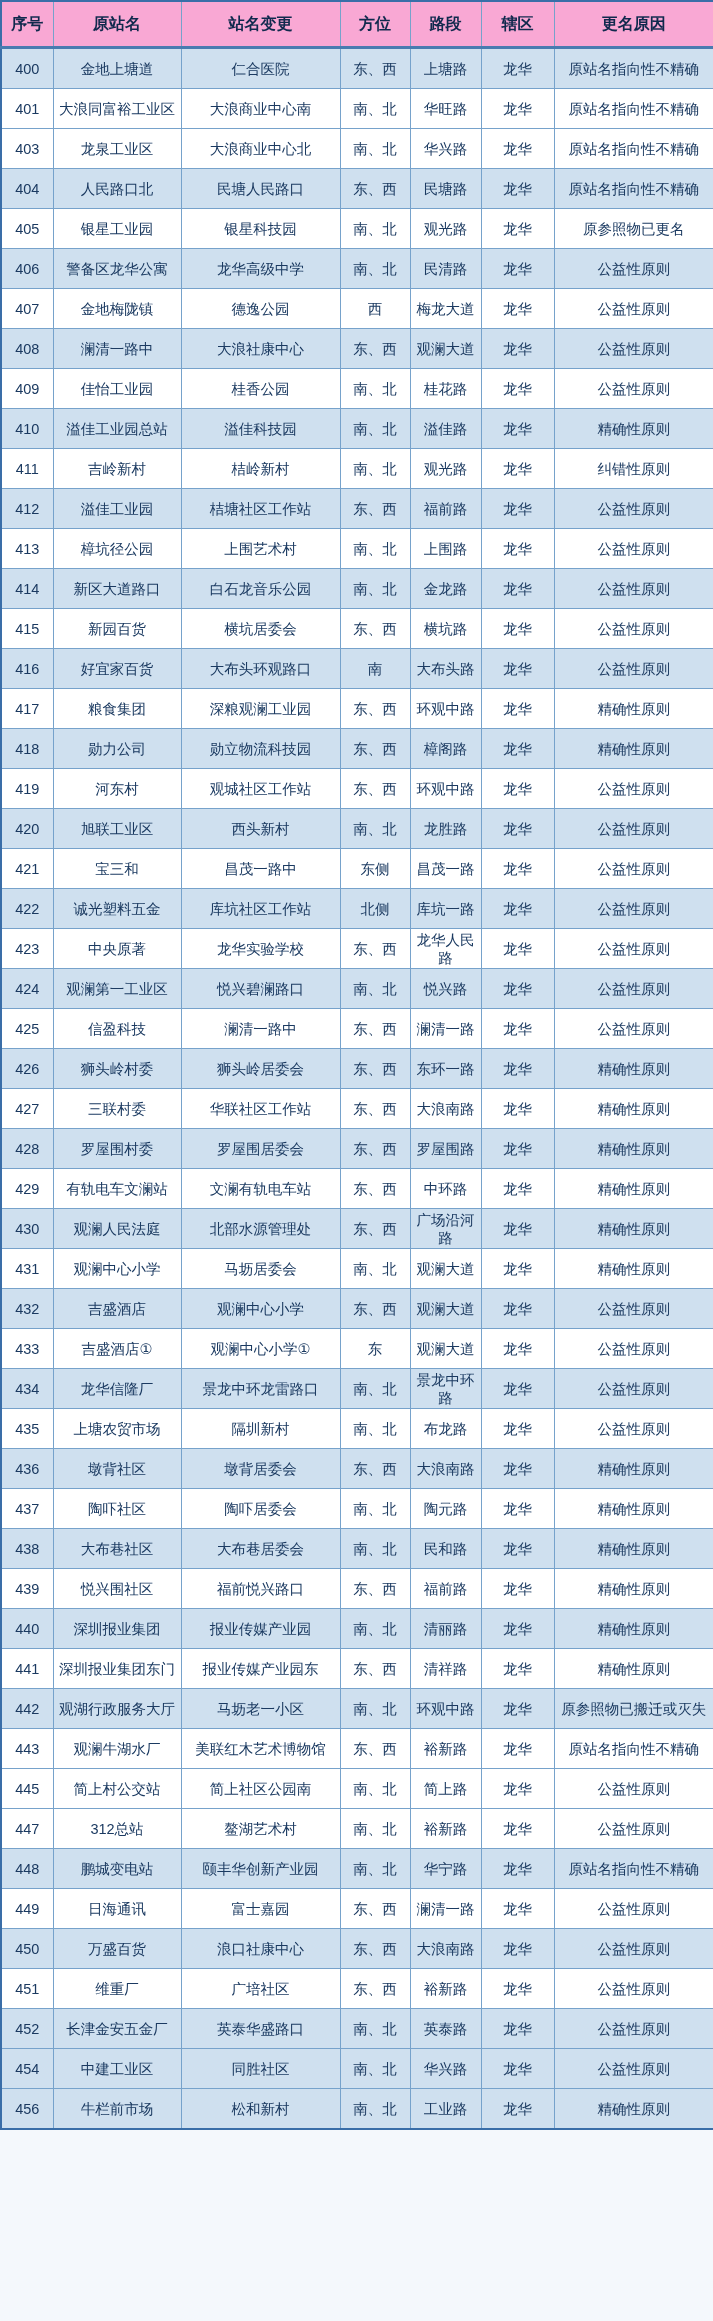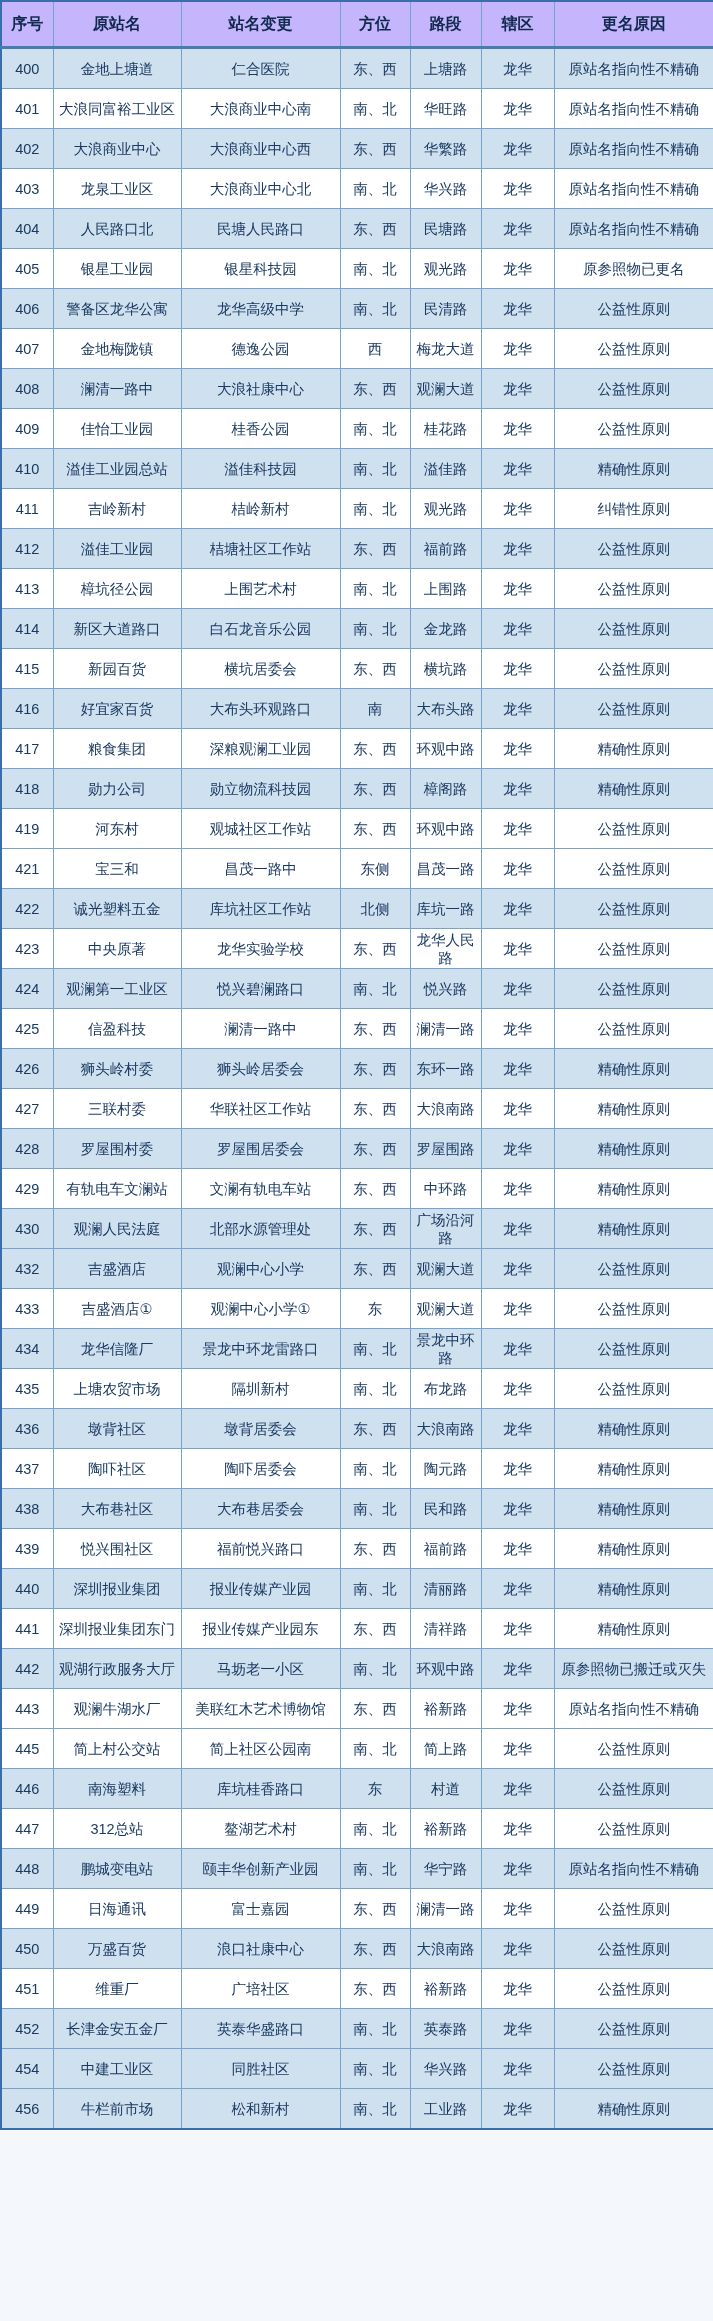--- a/index.html
+++ b/index.html
@@ -32,21 +32,21 @@
     text-align: center;
     vertical-align: middle;
     color: #1b3a61;
     padding: 1px 1px;
     overflow: hidden;
     word-break: break-all;
     line-height: 18px;
   }
   thead th {
     height: 42px;
-    background: #c4b5fd;
+    background: #f9a8d4;
     font-size: 16px;
     font-weight: bold;
     color: #10294d;
     border-bottom: 3px solid #4a7bb0;
   }
   tbody td {
     height: 37px;
     font-size: 14.5px;
     background: #ffffff;
   }
@@ -91,29 +91,20 @@
         </tr>
         <tr>
           <td>401</td>
           <td>大浪同富裕工业区</td>
           <td>大浪商业中心南</td>
           <td>南、北</td>
           <td>华旺路</td>
           <td>龙华</td>
           <td>原站名指向性不精确</td>
         </tr>
-        <tr class="stripe">
-          <td>402</td>
-          <td>大浪商业中心</td>
-          <td>大浪商业中心西</td>
-          <td>东、西</td>
-          <td>华繁路</td>
-          <td>龙华</td>
-          <td>原站名指向性不精确</td>
-        </tr>
         <tr>
           <td>403</td>
           <td>龙泉工业区</td>
           <td>大浪商业中心北</td>
           <td>南、北</td>
           <td>华兴路</td>
           <td>龙华</td>
           <td>原站名指向性不精确</td>
         </tr>
         <tr class="stripe">
@@ -253,20 +244,29 @@
         </tr>
         <tr>
           <td>419</td>
           <td>河东村</td>
           <td>观城社区工作站</td>
           <td>东、西</td>
           <td>环观中路</td>
           <td>龙华</td>
           <td>公益性原则</td>
         </tr>
+        <tr class="stripe">
+          <td>420</td>
+          <td>旭联工业区</td>
+          <td>西头新村</td>
+          <td>南、北</td>
+          <td>龙胜路</td>
+          <td>龙华</td>
+          <td>公益性原则</td>
+        </tr>
         <tr>
           <td>421</td>
           <td>宝三和</td>
           <td>昌茂一路中</td>
           <td>东侧</td>
           <td>昌茂一路</td>
           <td>龙华</td>
           <td>公益性原则</td>
         </tr>
         <tr class="stripe">
@@ -343,20 +343,29 @@
         </tr>
         <tr class="stripe">
           <td>430</td>
           <td>观澜人民法庭</td>
           <td>北部水源管理处</td>
           <td>东、西</td>
           <td>广场沿河路</td>
           <td>龙华</td>
           <td>精确性原则</td>
         </tr>
+        <tr>
+          <td>431</td>
+          <td>观澜中心小学</td>
+          <td>马坜居委会</td>
+          <td>南、北</td>
+          <td>观澜大道</td>
+          <td>龙华</td>
+          <td>精确性原则</td>
+        </tr>
         <tr class="stripe">
           <td>432</td>
           <td>吉盛酒店</td>
           <td>观澜中心小学</td>
           <td>东、西</td>
           <td>观澜大道</td>
           <td>龙华</td>
           <td>公益性原则</td>
         </tr>
         <tr>
@@ -460,29 +469,20 @@
         </tr>
         <tr>
           <td>445</td>
           <td>简上村公交站</td>
           <td>简上社区公园南</td>
           <td>南、北</td>
           <td>简上路</td>
           <td>龙华</td>
           <td>公益性原则</td>
         </tr>
-        <tr class="stripe">
-          <td>446</td>
-          <td>南海塑料</td>
-          <td>库坑桂香路口</td>
-          <td>东</td>
-          <td>村道</td>
-          <td>龙华</td>
-          <td>公益性原则</td>
-        </tr>
         <tr>
           <td>447</td>
           <td>312总站</td>
           <td>鳌湖艺术村</td>
           <td>南、北</td>
           <td>裕新路</td>
           <td>龙华</td>
           <td>公益性原则</td>
         </tr>
         <tr class="stripe">

